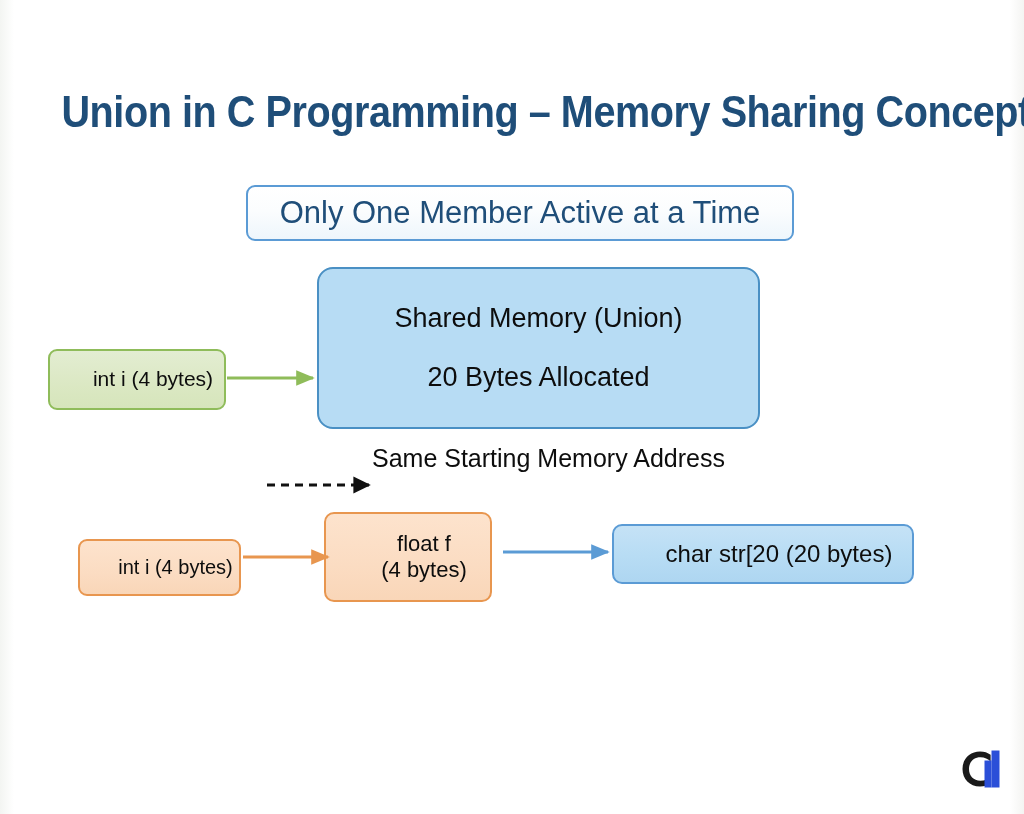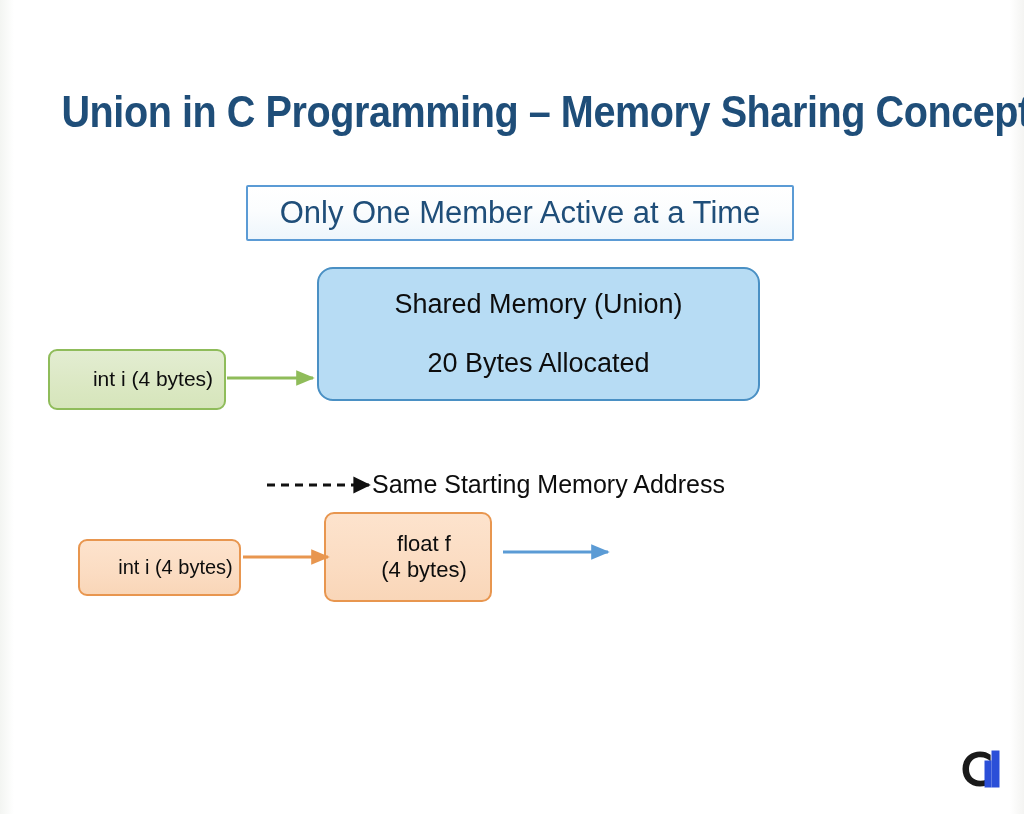--- a/index.html
+++ b/index.html
@@ -43,41 +43,41 @@
 
   
   #subtitle-box {
     position: absolute;
     left: 246px;
     top: 185px;
     width: 548px;
     height: 56px;
     box-sizing: border-box;
     border: 2px solid #5b9bd5;
-    border-radius: 2px;
+    border-radius: 9px;
     background: linear-gradient(to bottom, #ffffff 0%, #fbfdfe 45%, #eef6fc 100%);
     display: flex;
     align-items: center;
     justify-content: center;
   }
   #subtitle-text {
     color: #1f4e79;
     font-size: 31px;
     font-weight: 400;
     letter-spacing: 0px;
     white-space: nowrap;
   }
 
   
   #shared-box {
     position: absolute;
     left: 317px;
     top: 267px;
     width: 443px;
-    height: 134px;
+    height: 162px;
     box-sizing: border-box;
     border: 2.5px solid #4a90c4;
     border-radius: 16px;
     background: #b7dcf4;
     display: flex;
     flex-direction: column;
     align-items: center;
     justify-content: center;
     gap: 28px;
   }
@@ -148,21 +148,21 @@
     top: 0;
     width: 1024px;
     height: 814px;
     pointer-events: none;
   }
 
   
   #same-address-label {
     position: absolute;
     left: 372px;
-    top: 470px;
+    top: 444px;
     color: #0d0d0d;
     font-size: 25px;
     white-space: nowrap;
   }
 
   
   #brand-logo {
     position: absolute;
     left: 958px;
     top: 746px;
@@ -188,20 +188,21 @@
     <div class="line">20 Bytes Allocated</div>
   </div>
 
   <div class="node" id="green-int-box">int i (4 bytes)</div>
 
   <div class="node" id="orange-int-box">int i (4 bytes)</div>
 
   <div class="node" id="orange-float-box">float f
 (4 bytes)</div>
 
+  <div class="node" id="blue-char-box">char str[20 (20 bytes)</div>
 
   <div id="same-address-label">Same Starting Memory Address</div>
 
   <svg id="connectors" viewBox="0 0 1024 814">
     <defs>
       <marker id="arrow-green" markerWidth="7" markerHeight="7" refX="5.6" refY="3.1" orient="auto" markerUnits="strokeWidth">
         <path d="M0,0.5 L6.2,3.1 L0,5.7 Z" fill="#8fbc5a"></path>
       </marker>
       <marker id="arrow-orange" markerWidth="7" markerHeight="7" refX="5.6" refY="3.1" orient="auto" markerUnits="strokeWidth">
         <path d="M0,0.5 L6.2,3.1 L0,5.7 Z" fill="#e8964f"></path>

